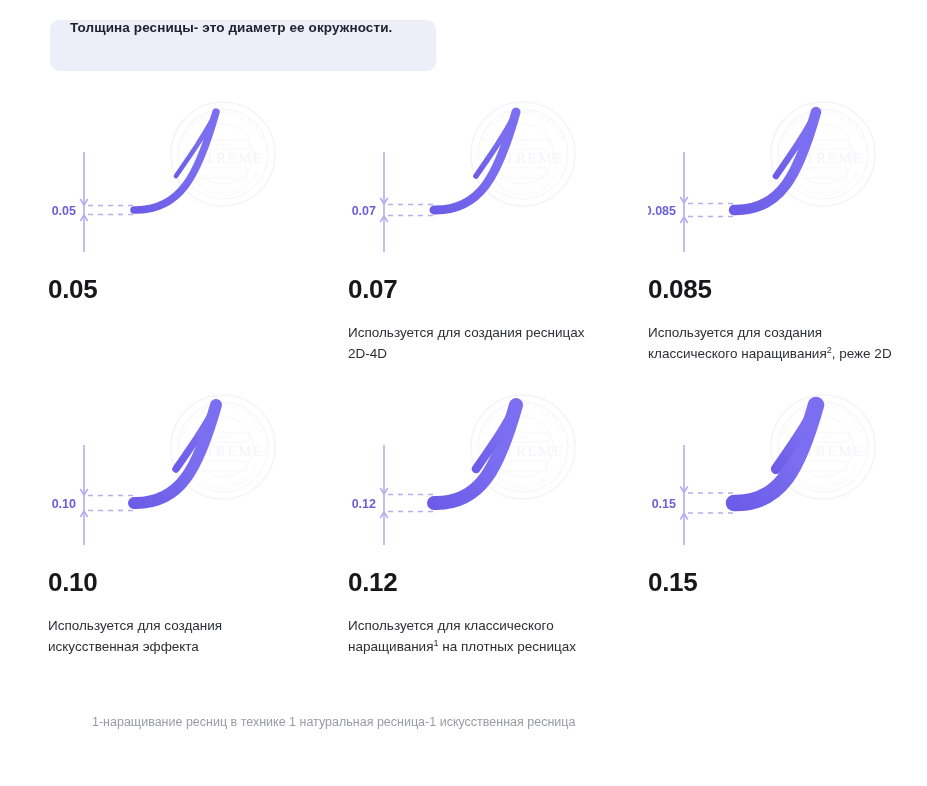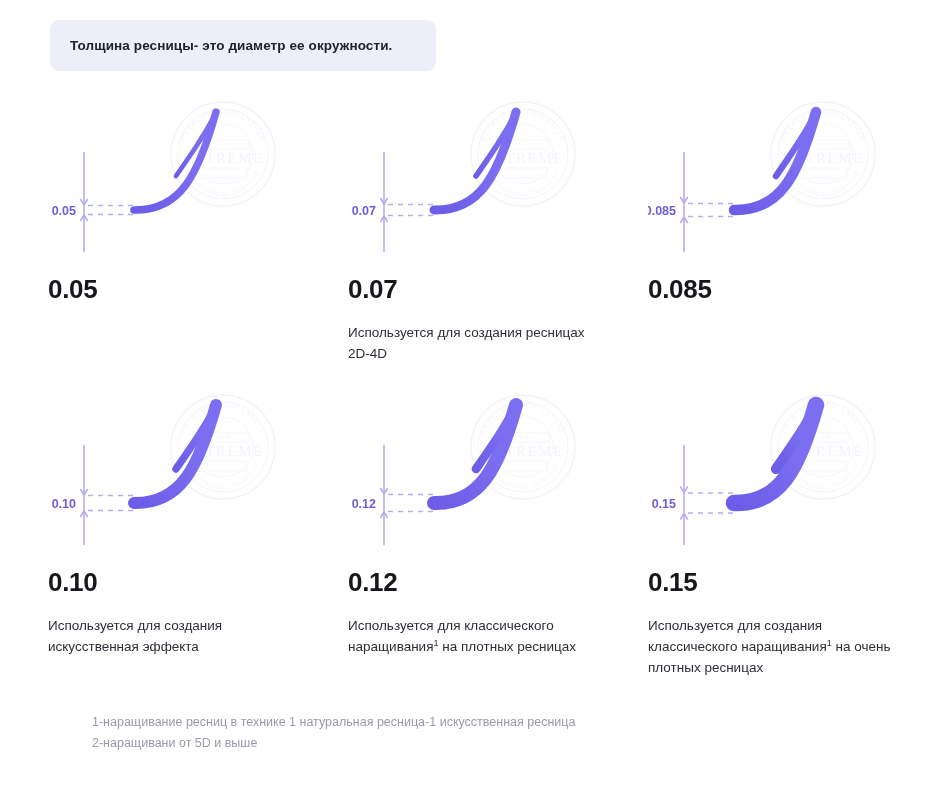--- a/index.html
+++ b/index.html
@@ -18,21 +18,21 @@
   
   .header-badge {
     position: absolute;
     left: 50px;
     top: 20px;
     width: 386px;
     height: 51px;
     background: #eeeef9;
     border-radius: 9px;
     display: flex;
-    align-items: center;
+    align-items: flex-start;
     padding-left: 20px;
   }
   .header-badge-text {
     font-size: 13.5px;
     font-weight: bold;
     color: #22222e;
     letter-spacing: 0.1px;
   }
 
   
@@ -254,20 +254,21 @@
 
     <path d="M 32.6,105.5 L 36,111 L 39.4,105.5" fill="none" stroke="#b3aef0" stroke-width="1.6" stroke-linecap="round" stroke-linejoin="round"></path>
     <path d="M 32.6,130.5 L 36,125 L 39.4,130.5" fill="none" stroke="#b3aef0" stroke-width="1.6" stroke-linecap="round" stroke-linejoin="round"></path>
 
     <line x1="40" y1="111.5" x2="90" y2="111.5" stroke="#b3aef0" stroke-width="1.5" stroke-dasharray="5 5"></line>
     <line x1="40" y1="124.5" x2="90" y2="124.5" stroke="#b3aef0" stroke-width="1.5" stroke-dasharray="5 5"></line>
 
     <text x="28" y="122.5" text-anchor="end" font-family="'Liberation Sans', sans-serif" font-size="12.5" font-weight="bold" fill="#6b5fd6">0.085</text>
   </svg></div>
         <div class="card-title">0.085</div>
+        <div class="card-desc">Используется для создания классического наращивания<sup>2</sup>, реже 2D</div>
       </div>
       <div class="card">
         <div class="diagram">
   <svg width="262" height="160" viewBox="0 0 262 160">
     <defs>
       <linearGradient id="lashgrad3" x1="0" y1="1" x2="1" y2="0">
         <stop offset="0%" stop-color="#6c5ce7"></stop>
         <stop offset="60%" stop-color="#7b6ef0"></stop>
         <stop offset="100%" stop-color="#7b6ef0"></stop>
       </linearGradient>
@@ -418,22 +419,20 @@
 
     <path d="M 32.6,102 L 36,107.5 L 39.4,102" fill="none" stroke="#b3aef0" stroke-width="1.6" stroke-linecap="round" stroke-linejoin="round"></path>
     <path d="M 32.6,134 L 36,128.5 L 39.4,134" fill="none" stroke="#b3aef0" stroke-width="1.6" stroke-linecap="round" stroke-linejoin="round"></path>
 
     <line x1="40" y1="108" x2="90" y2="108" stroke="#b3aef0" stroke-width="1.5" stroke-dasharray="5 5"></line>
     <line x1="40" y1="128" x2="90" y2="128" stroke="#b3aef0" stroke-width="1.5" stroke-dasharray="5 5"></line>
 
     <text x="28" y="122.5" text-anchor="end" font-family="'Liberation Sans', sans-serif" font-size="12.5" font-weight="bold" fill="#6b5fd6">0.15</text>
   </svg></div>
         <div class="card-title">0.15</div>
-        <div class="card-desc">Используется для создания классического наращивания<sup>1</sup> на очень плотных ресницах</div>
       </div>
     </div>
 
   <div class="footnotes">
     <span class="footnote-line">1-наращивание ресниц в технике 1 натуральная ресница-1 искусственная ресница</span>
-    <span class="footnote-line">2-наращивани от 5D и выше</span>
   </div>
 
 </div>
 
 </body></html>

